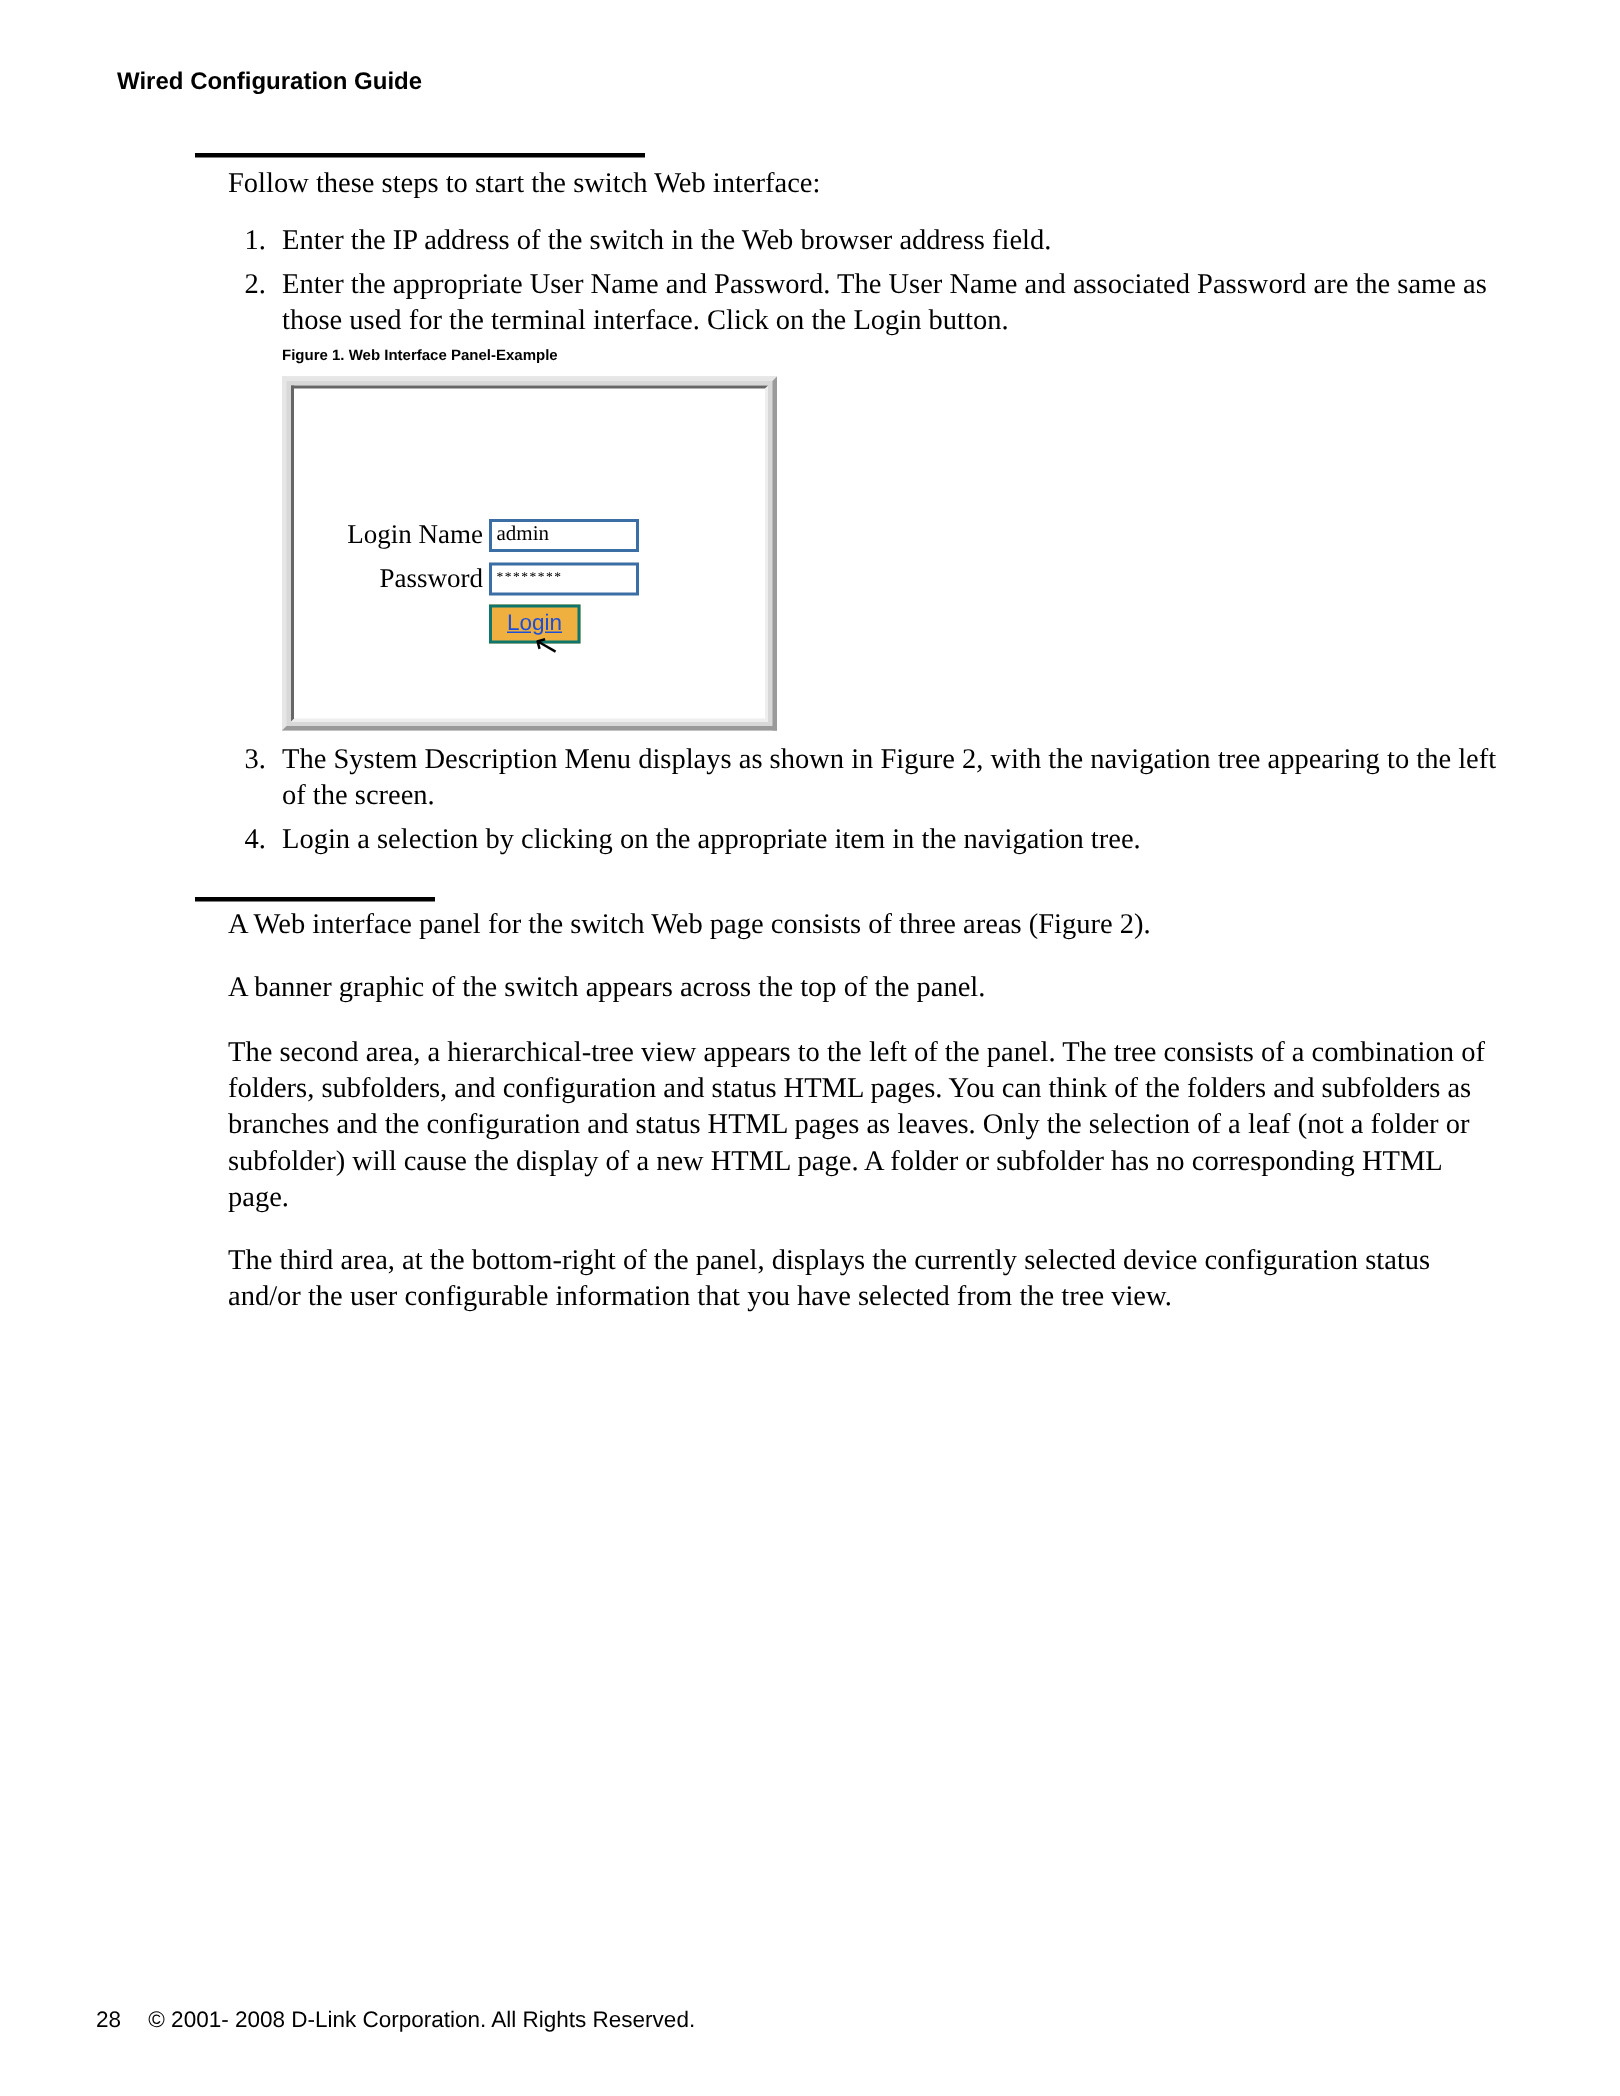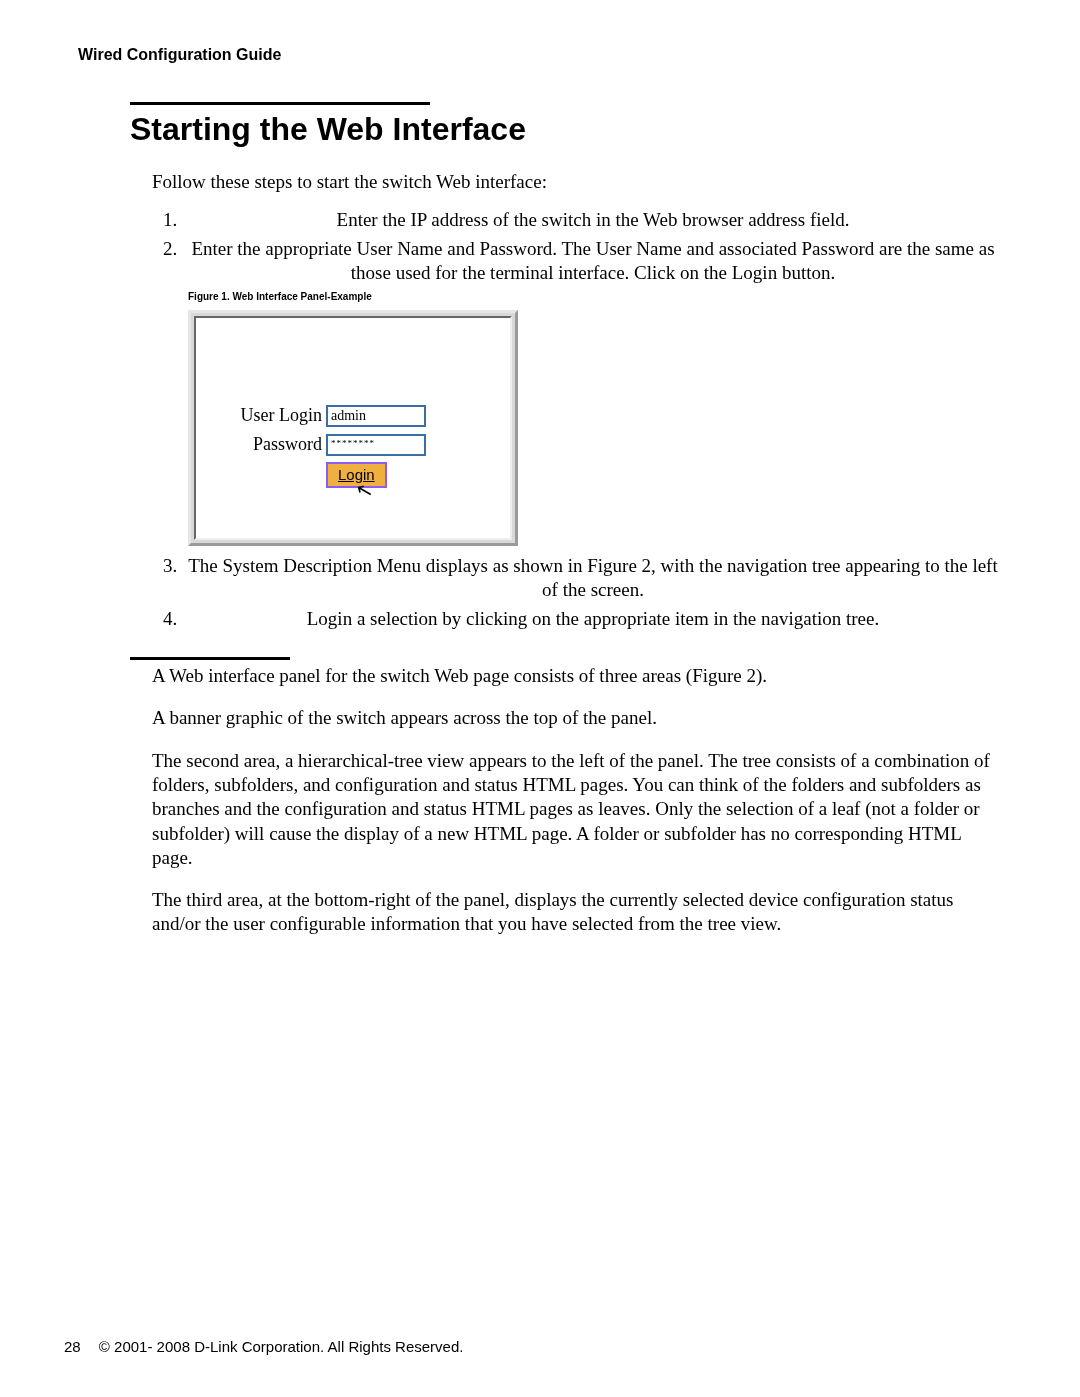--- a/index.html
+++ b/index.html
@@ -45,21 +45,20 @@
   .intro {
     margin: 0 0 14px 0;
   }
   ol.steps {
     margin: 0 0 0 0;
     padding-left: 30px;
   }
   ol.steps li {
     padding-left: 6px;
     margin-bottom: 4px;
-    text-align: center;
   }
   .fig-caption {
     font-family: Arial, Helvetica, sans-serif;
     font-weight: bold;
     font-size: 10px;
     margin: 6px 0 6px 36px;
   }
   .login-panel-outer {
     margin: 0 0 8px 36px;
     width: 330px;
@@ -118,27 +117,27 @@
     line-height: 10px;
     padding-top: 2px;
   }
   .login-btn-row {
     margin-left: 102px;
     margin-top: 6px;
     position: relative;
   }
   .login-btn {
     display: inline-block;
-    border: 2px solid #8b5cf6;
+    border: 2px solid #0f766e;
     background: #f0b040;
     font-family: Arial, sans-serif;
     font-size: 15px;
     padding: 1px 10px 2px 10px;
     text-decoration: underline;
-    color: #000000;
+    color: #1d4ed8;
   }
   .cursor {
     position: absolute;
     left: 30px;
     top: 16px;
     font-size: 20px;
     transform: rotate(-15deg);
     color: #000;
   }
   .h2-wrap {
@@ -174,38 +173,37 @@
 </style>
 </head>
 <body>
 
 <div class="page">
 
   <div class="running-head">Wired Configuration Guide</div>
 
   <div class="h1-wrap">
     <div class="h1-rule"></div>
-    <h1 class="section">Starting the Web Interface</h1>
   </div>
 
   <div class="body-block">
     <p class="intro">Follow these steps to start the switch Web interface:</p>
 
     <ol class="steps">
       <li>Enter the IP address of the switch in the Web browser address field.</li>
       <li>Enter the appropriate User Name and Password. The User Name and associated Password are the same as those used for the terminal interface. Click on the Login button.</li>
     </ol>
 
     <div class="fig-caption">Figure 1. Web Interface Panel-Example</div>
 
     <div class="login-panel-outer">
       <div class="login-panel-inner">
         <div class="login-form">
           <div class="form-row">
-            <div class="form-label">User Login</div>
+            <div class="form-label">Login Name</div>
             <div class="form-input">admin</div>
           </div>
           <div class="form-row">
             <div class="form-label">Password</div>
             <div class="form-input pw">********</div>
           </div>
           <div class="login-btn-row">
             <span class="login-btn">Login</span>
             <span class="cursor">↖</span>
           </div>

